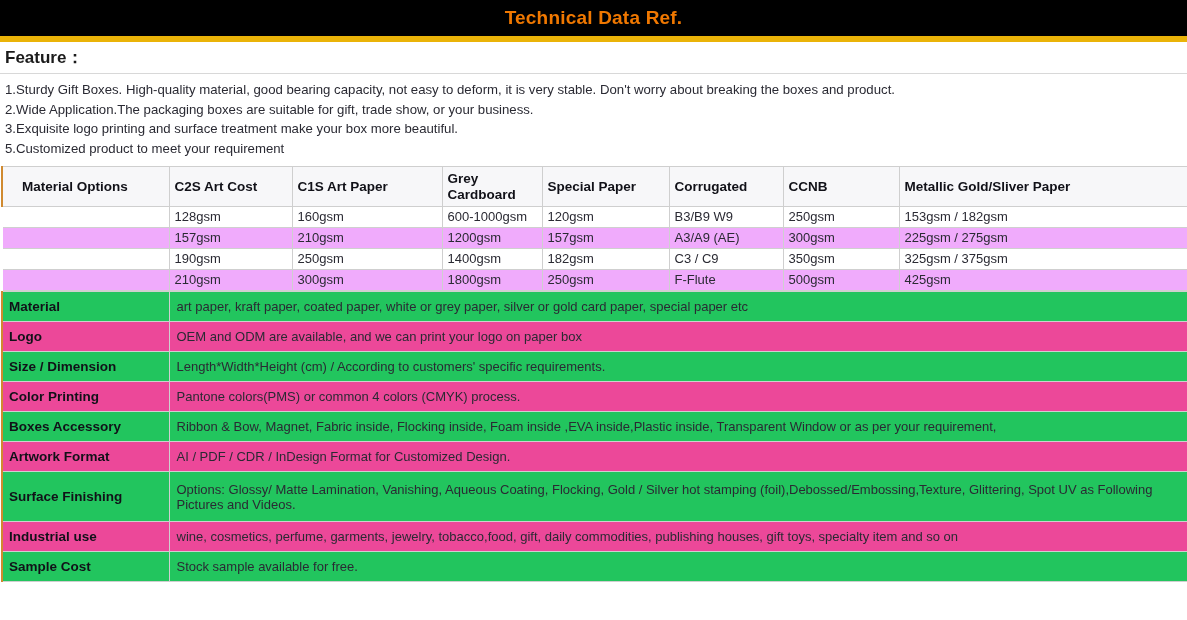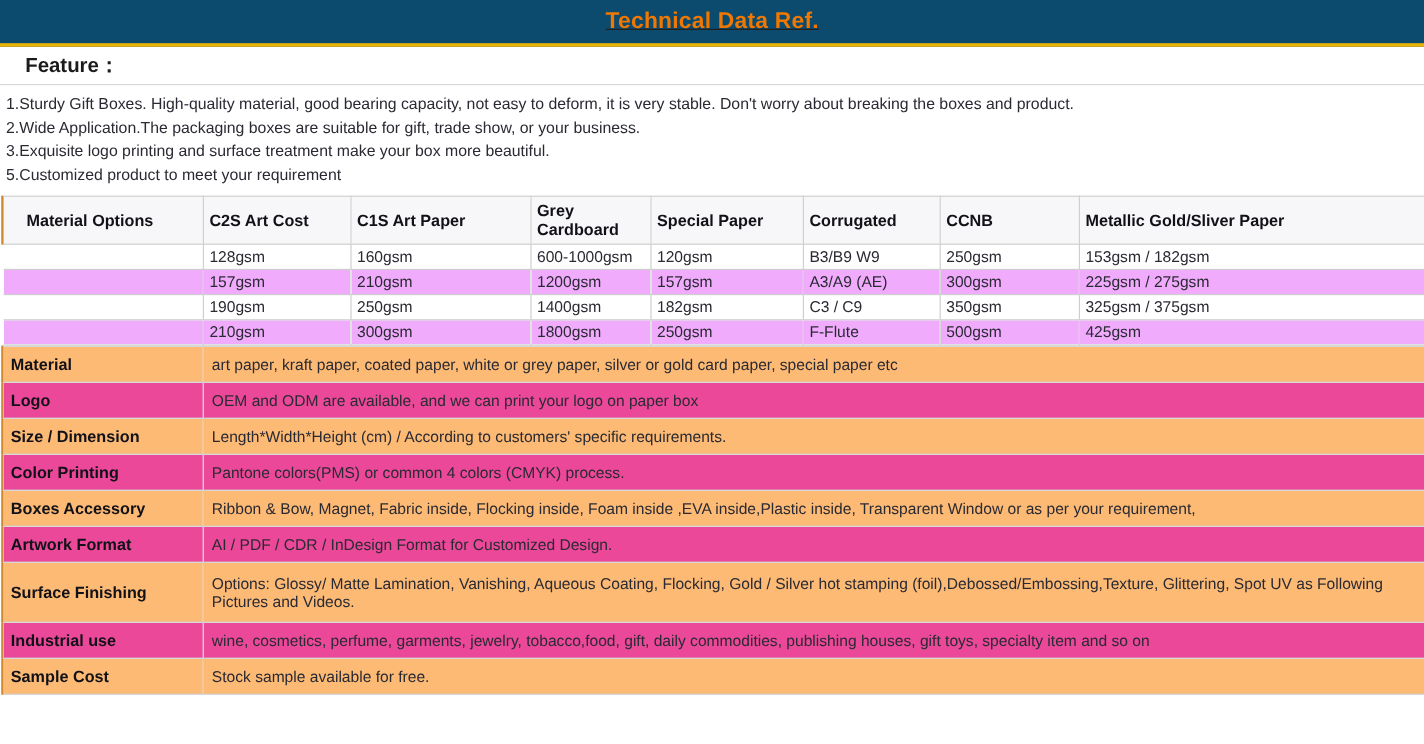--- a/index.html
+++ b/index.html
@@ -20,27 +20,26 @@
     height: 620px;
     box-sizing: border-box;
     background: #ffffff;
     display: flex;
     flex-direction: column;
   }
 
   
   .title-banner {
     height: 36px;
-    background: #0c4a6e;
+    background: #000000;
     display: flex;
     align-items: center;
     justify-content: center;
-    border-bottom: 3px solid #eab308;
+    border-bottom: 6px solid #eab308;
     flex: none;
-    text-decoration: underline;
   }
   .title-text {
     color: #f07800;
     font-size: 19px;
     font-weight: bold;
     letter-spacing: 0.2px;
   }
 
   
   .feature-head {
@@ -49,21 +48,20 @@
     align-items: center;
     padding-left: 5px;
     box-sizing: border-box;
     border-bottom: 1px solid #d8d8d8;
     flex: none;
   }
   .feature-head-text {
     font-size: 17px;
     font-weight: bold;
     color: #1b1b1b;
-    margin-left: 16px;
   }
 
   
   .feature-list {
     padding: 6px 5px 4px 5px;
     box-sizing: border-box;
     flex: none;
   }
   .feature-line {
     font-size: 13.2px;
@@ -127,21 +125,21 @@
     border-left: 2px solid #d08a30;
     padding-left: 6px;
   }
   .spec-table td.value {
     font-weight: normal;
     font-size: 13px;
     color: #2a2a33;
     padding-left: 7px;
   }
   .spec-table tr.alt td { background: #ec4899; }
-  .spec-table tr.plain td { background: #fdba74; margin-top: 28px; }
+  .spec-table tr.plain td { background: #22c55e; margin-top: 28px; }
   .spec-table tr.tall td { height: 50px; }
   .spec-table tr.normal td { height: 30px; }
 </style>
 </head>
 <body>
 
 <div class="page">
 
   <div class="title-banner">
     <span class="title-text">Technical Data Ref.</span>

